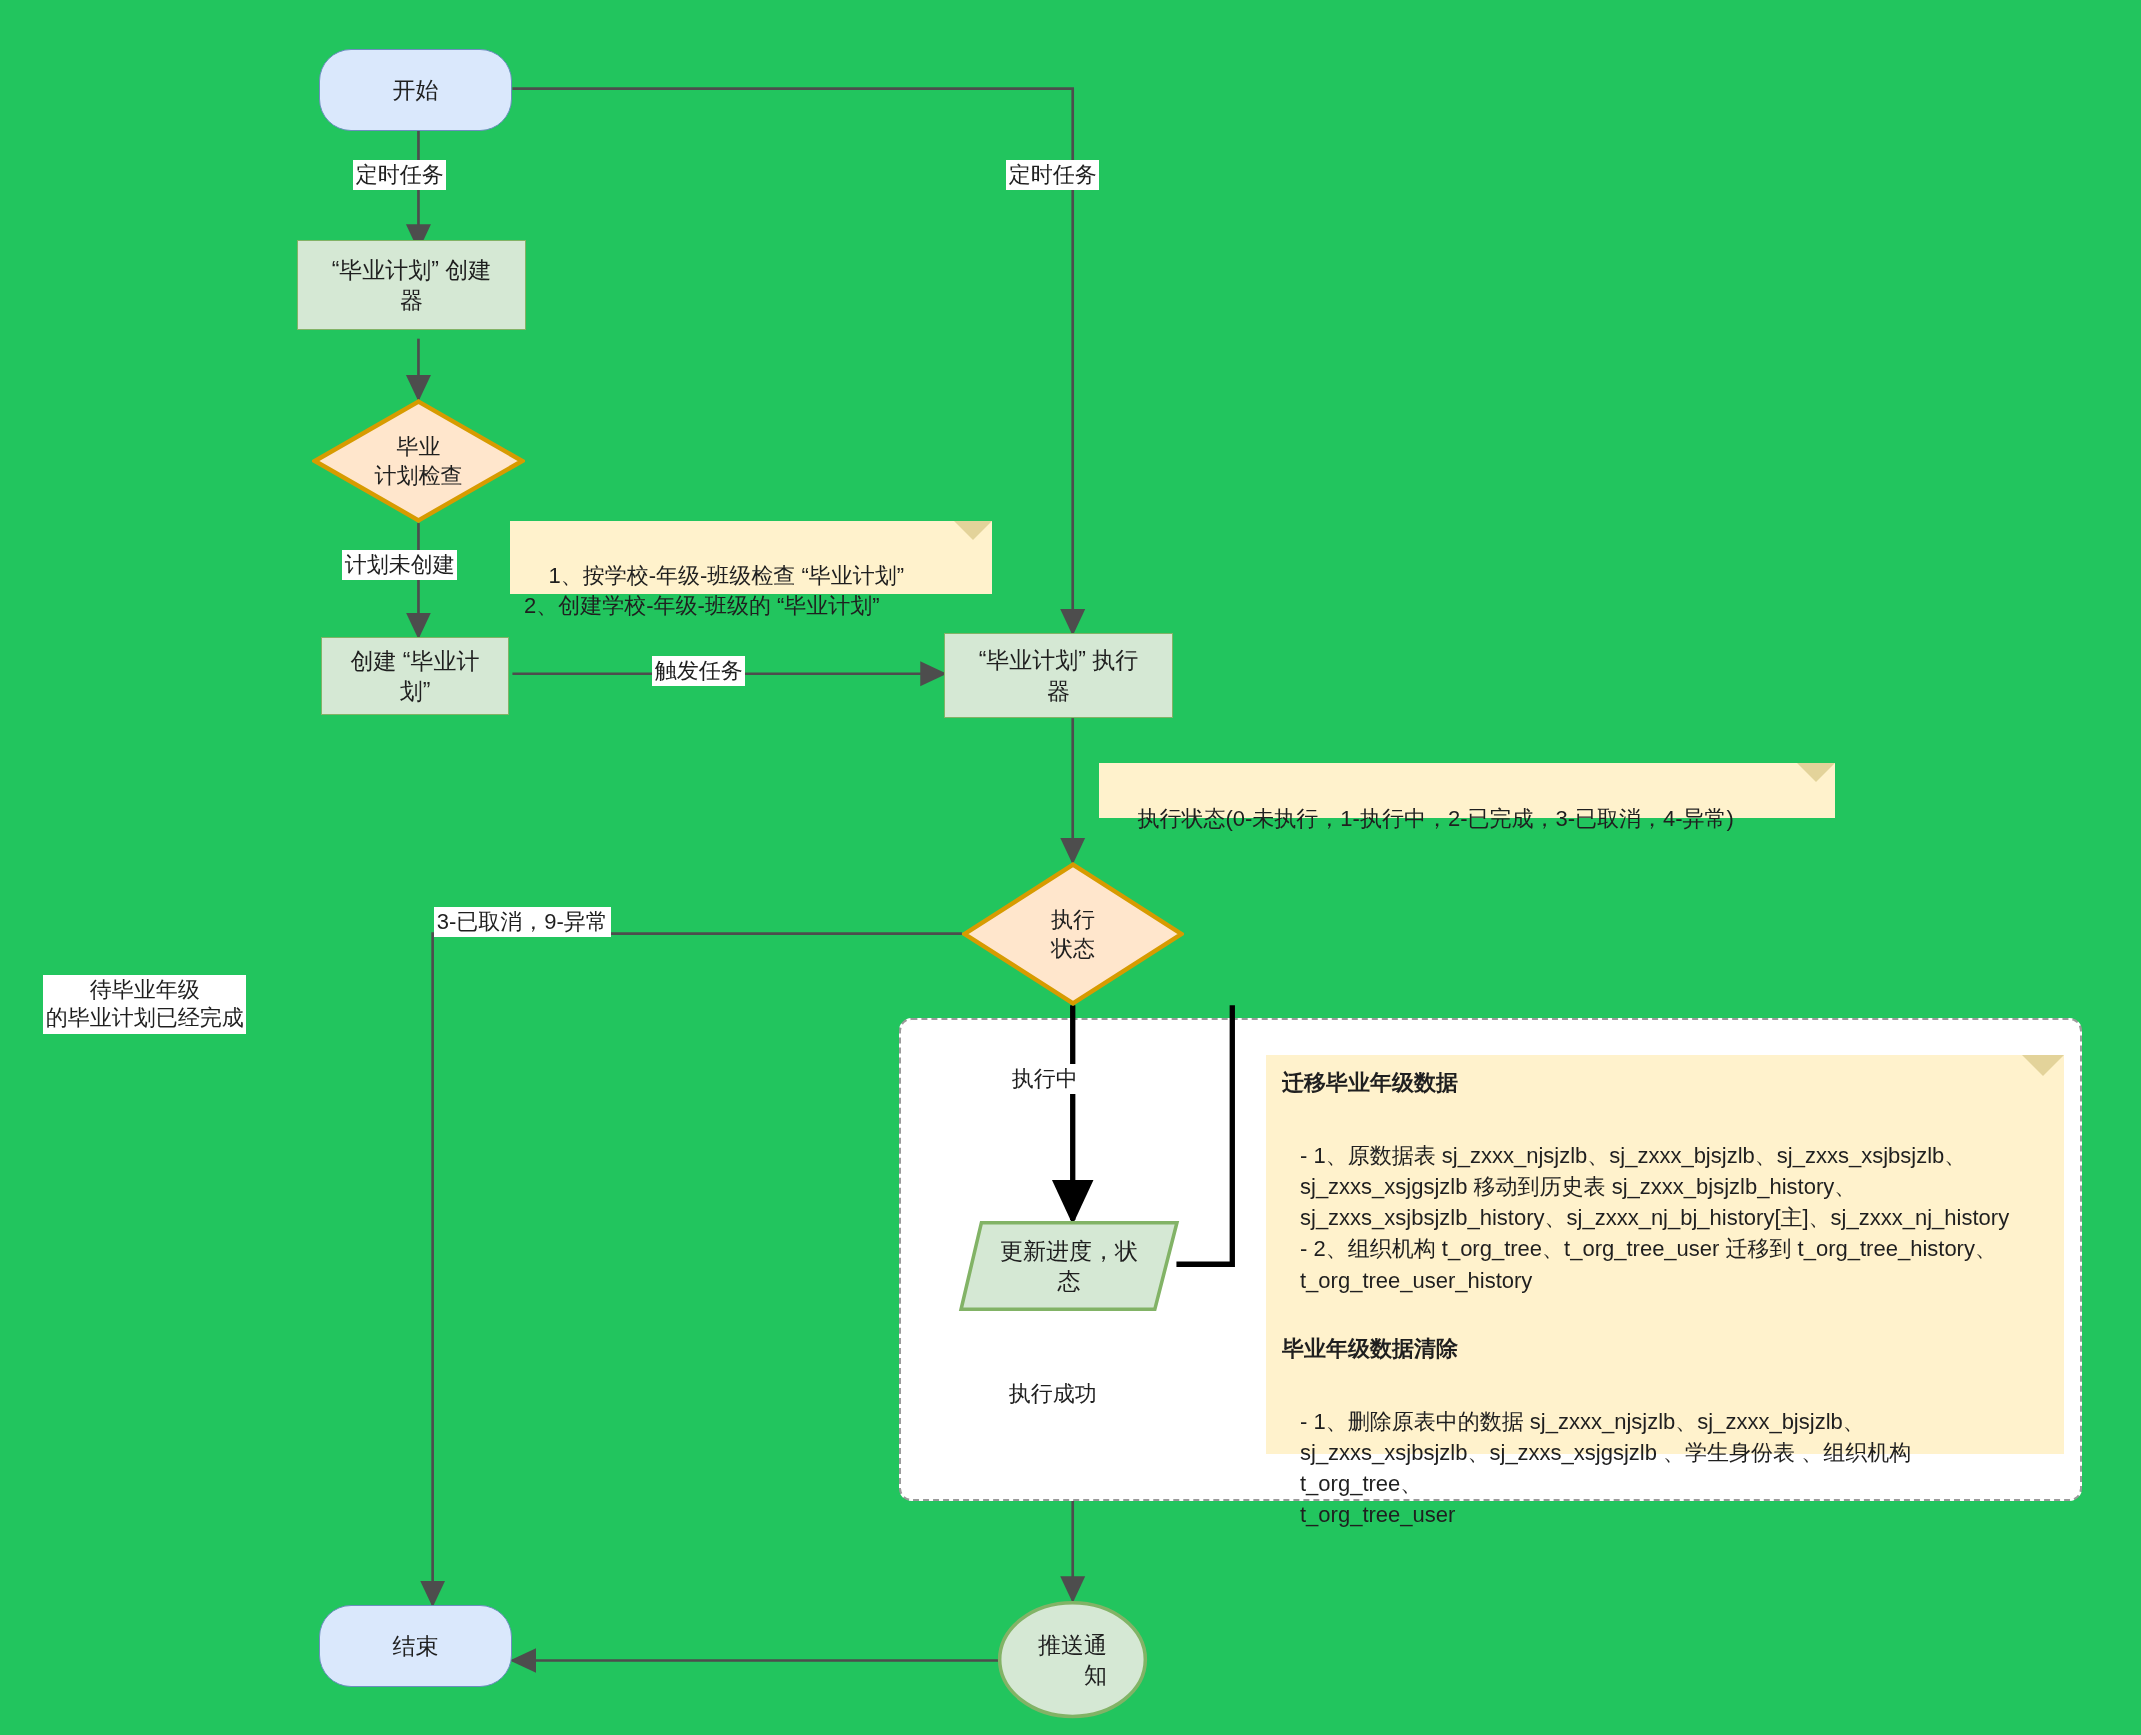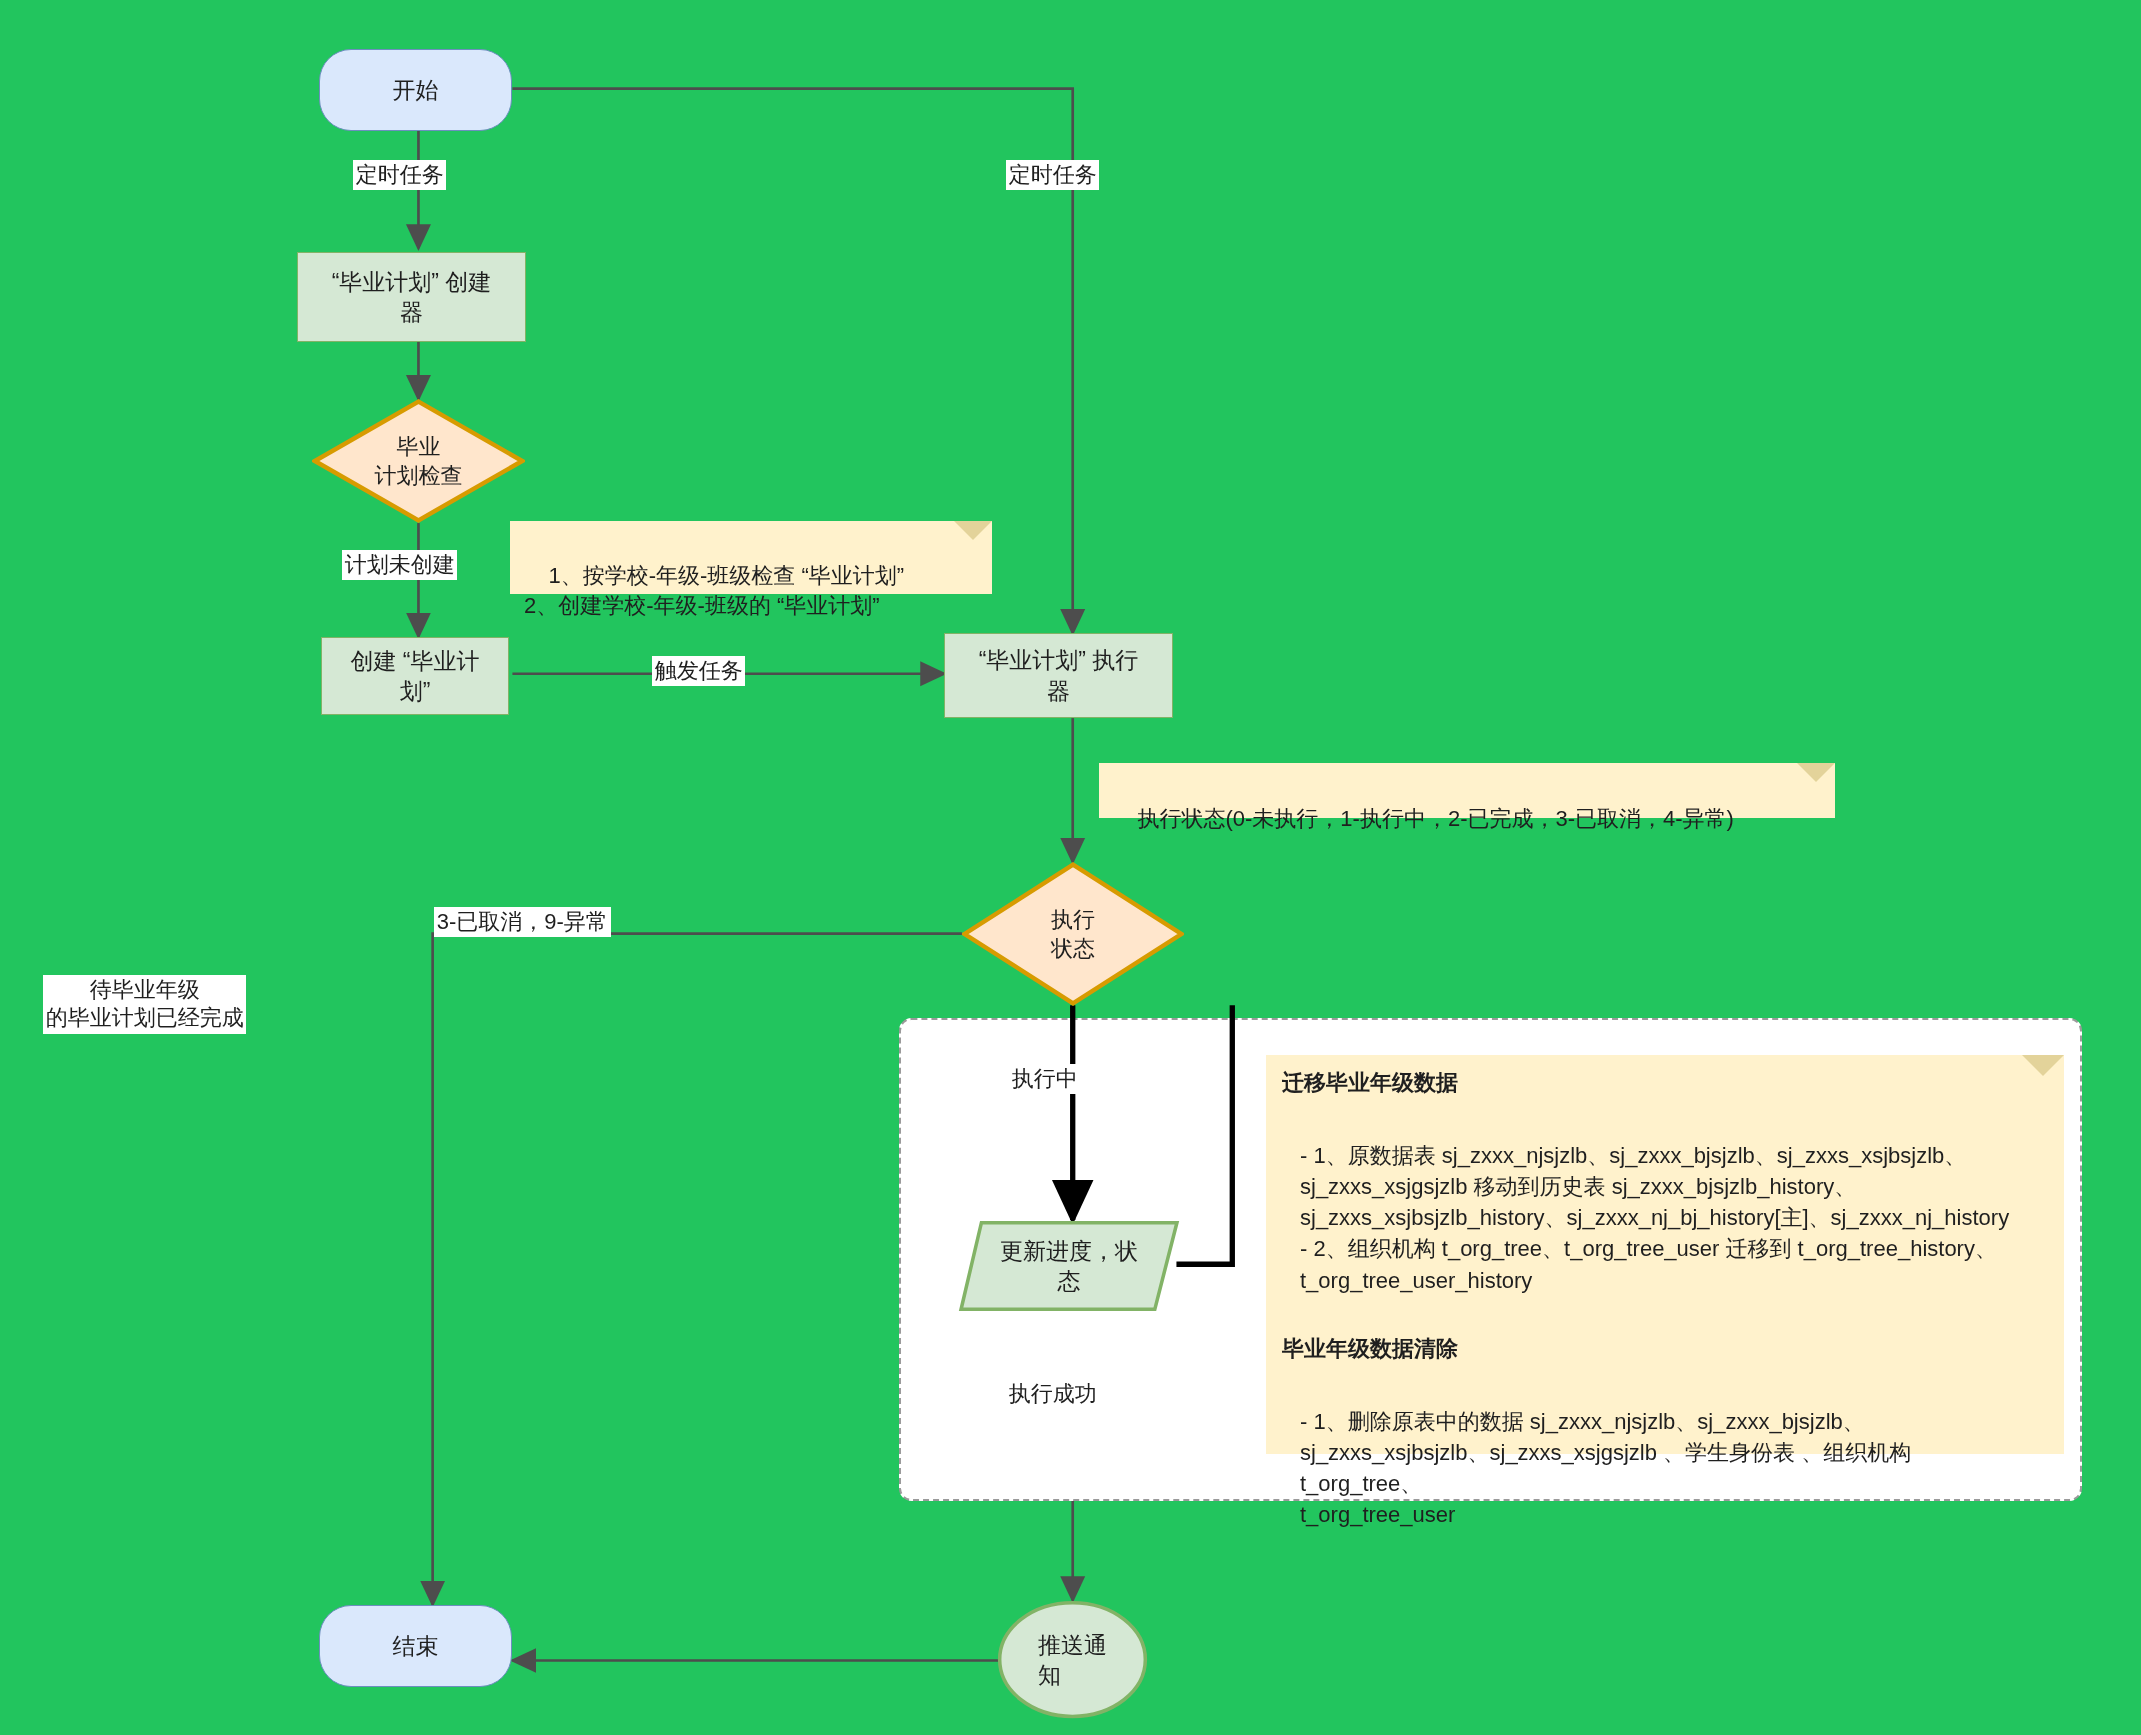--- a/index.html
+++ b/index.html
@@ -56,21 +56,21 @@
     position:absolute;left:0;top:0;width:100%;height:100%;
     display:flex;align-items:center;justify-content:center;
     text-align:center;font-size:23px;color:#1f1f1f;line-height:1.32;
     pointer-events:none;
   }
   .ellipse-wrap{position:absolute;z-index:5;}
   .ellipse-wrap svg{display:block;}
   .ellipse-label{
     position:absolute;left:0;top:0;width:100%;height:100%;
     display:flex;align-items:center;justify-content:center;
-    text-align:left;font-size:23px;color:#1f1f1f;line-height:1.32;
+    text-align:right;font-size:23px;color:#1f1f1f;line-height:1.32;
     pointer-events:none;
   }
   
   .edge-label{
     position:absolute;
     background:#ffffff;
     color:#1f1f1f;
     font-size:22px;
     line-height:1.30;
     padding:0.9px 2.7px;
@@ -191,21 +191,21 @@
 
     <path d="M1210,1134 L1210,1376" stroke="#000000" stroke-width="6" fill="none" marker-end="url(#arrowblk)"></path>
 
     <path d="M1327,1426 L1390,1426 L1390,1134" stroke="#000000" stroke-width="6" fill="none"></path>
   </svg>
 
   <div class="node terminator" style="left:319px;top:49px;width:193px;height:82px;">
     <span>开始</span>
   </div>
 
-  <div class="node process" style="left:297px;top:252px;width:229px;height:90px;align-items:center;">
+  <div class="node process" style="left:297px;top:240px;width:229px;height:90px;align-items:center;">
     <span style="white-space:pre-line;">“毕业计划” 创建
 器</span>
   </div>
 
   <div class="decision-wrap" style="left:312px;top:399px;width:213px;height:124px;">
     <svg width="213" height="124" viewBox="0 0 240 140">
       <polygon points="120,3 237,70 120,137 3,70" fill="#ffe6cc" stroke="#d79b00" stroke-width="5"></polygon>
     </svg>
     <div class="decision-label" style="white-space:pre-line;">毕业
 计划检查</div>

